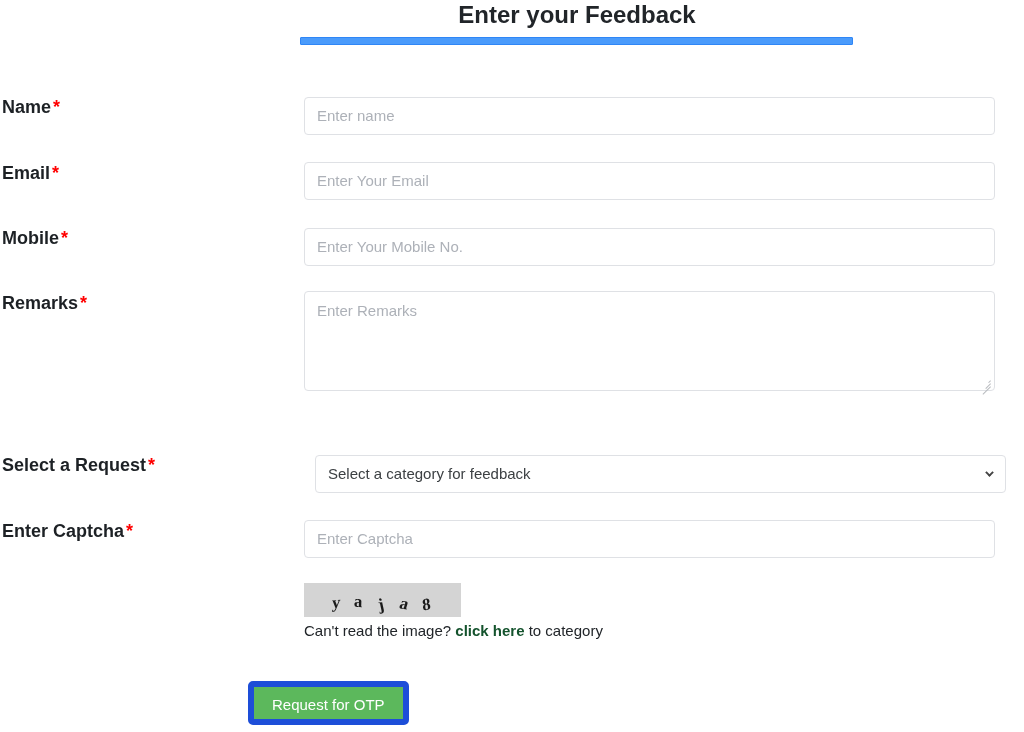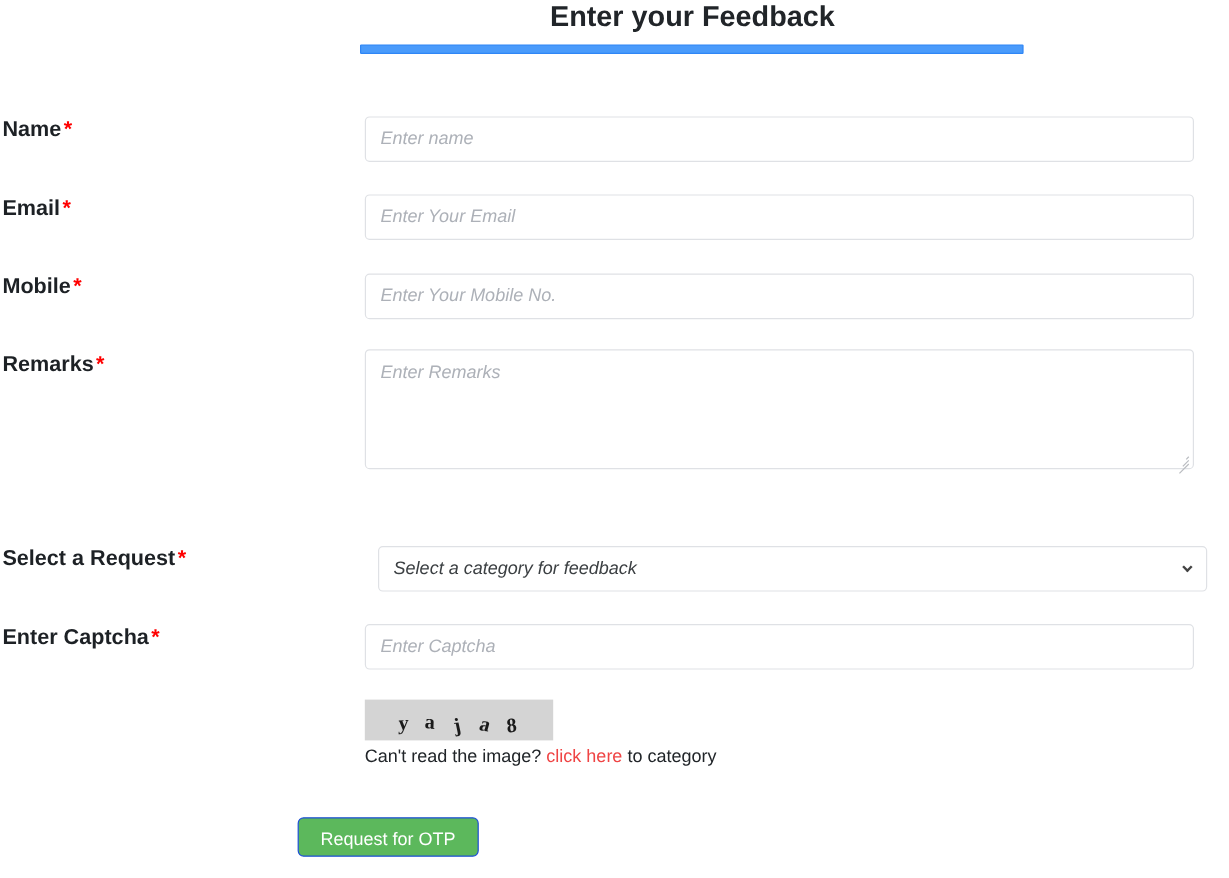--- a/index.html
+++ b/index.html
@@ -73,21 +73,20 @@
     position: absolute;
     left: 304px;
     width: 691px;
     background: #ffffff;
     border: 1px solid #dfe1e5;
     border-radius: 4px;
     font-family: "Liberation Sans", sans-serif;
     font-size: 15px;
     color: #495057;
     padding: 0 12px;
-    font-style: italic;
   }
   .control.text-input {
     height: 38px;
     line-height: 36px;
   }
   .placeholder {
     color: #adb1b8;
     font-size: 15px;
   }
 
@@ -180,33 +179,34 @@
   .captcha-hint {
     position: absolute;
     left: 304px;
     top: 621px;
     font-size: 15px;
     color: #212529;
     white-space: nowrap;
     line-height: 19px;
   }
   .captcha-hint a {
-    color: #ef4444;
+    color: #14532d;
     text-decoration: none;
+    font-weight: bold;
   }
 
   
   .otp-btn {
     position: absolute;
     left: 248px;
     top: 681px;
-    height: 33px;
+    height: 44px;
     padding: 0 18px;
     background: #5cb85c;
-    border: 1px solid #1d4ed8;
+    border: 6px solid #1d4ed8;
     border-radius: 5px;
     color: #ffffff;
     font-family: "Liberation Sans", sans-serif;
     font-size: 15px;
     line-height: 36px;
     cursor: pointer;
     white-space: nowrap;
   }
 </style>
 </head>

